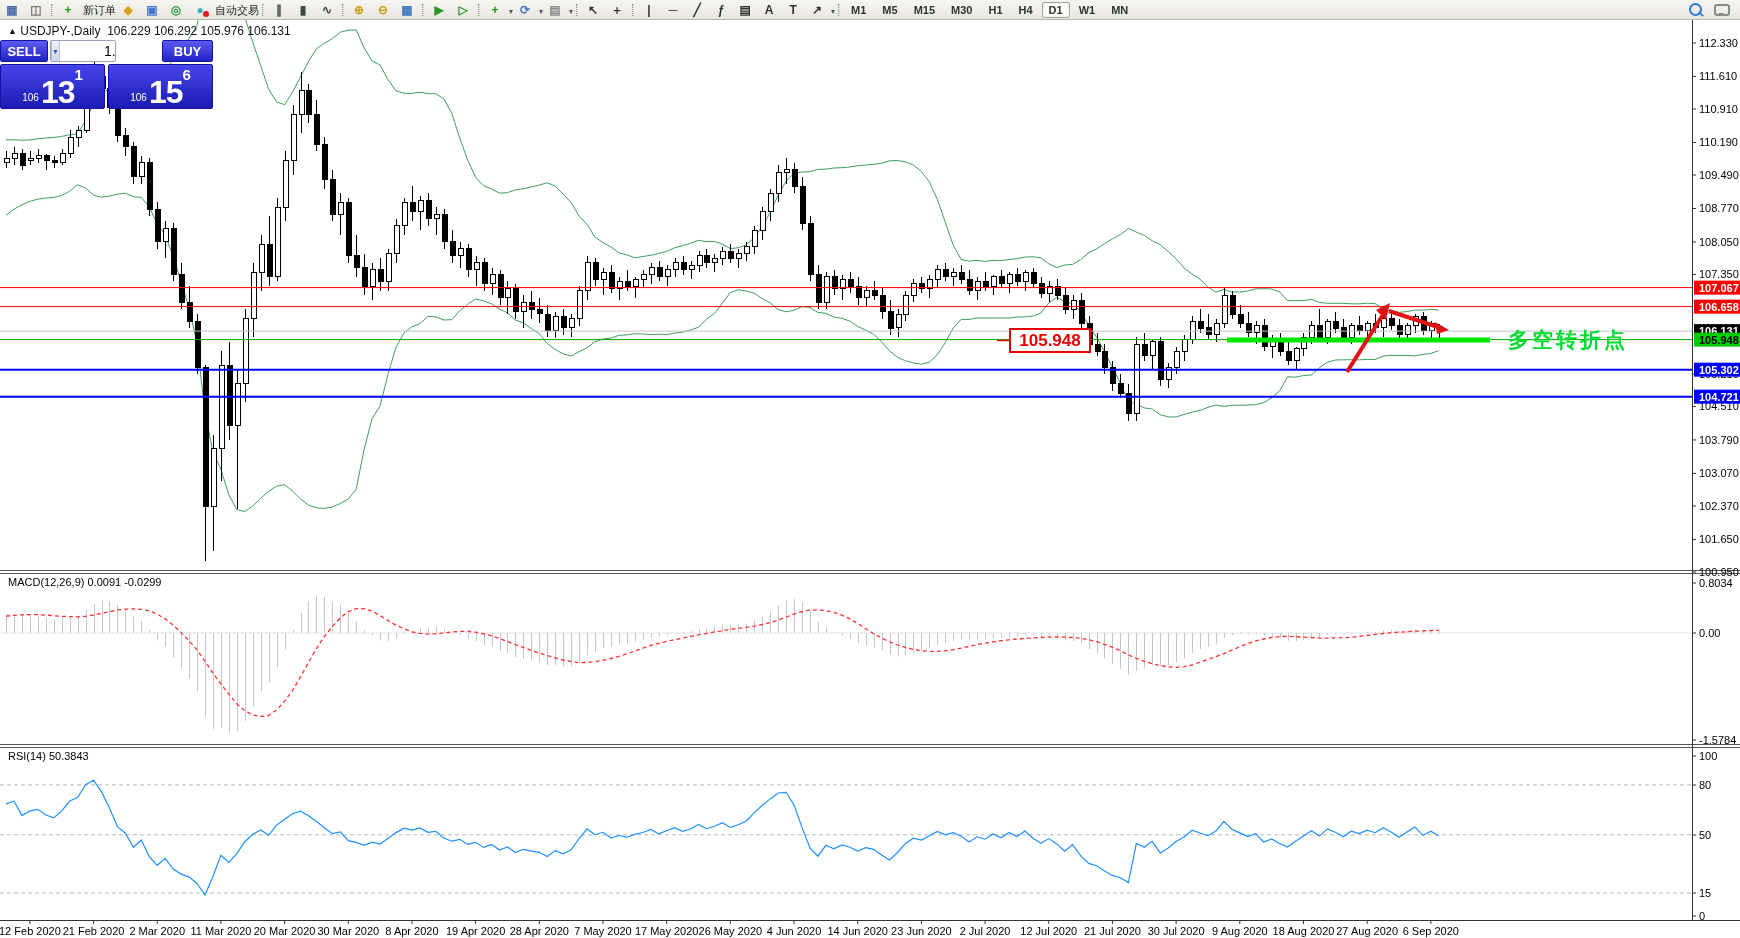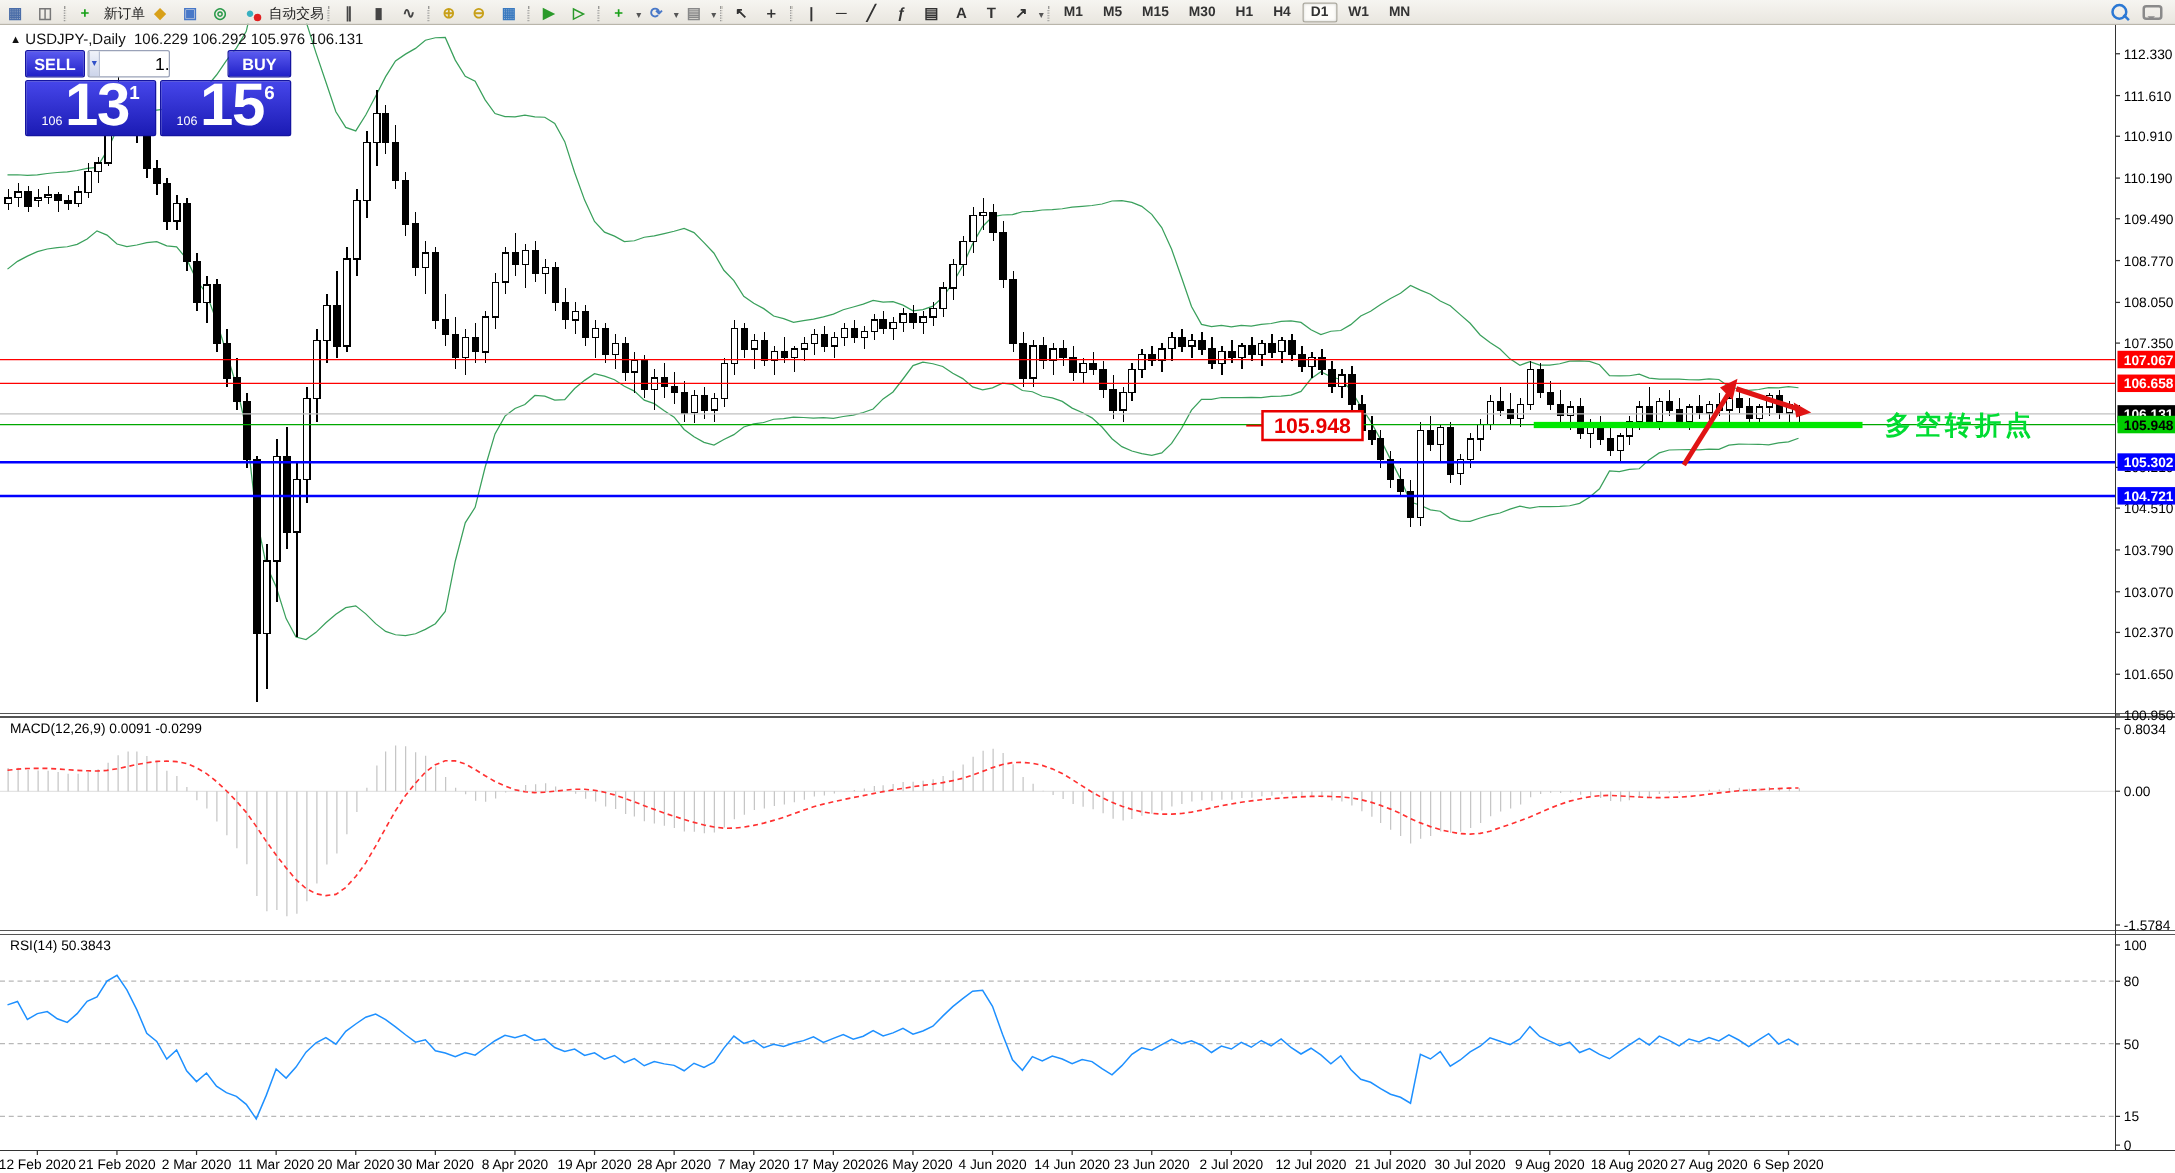--- a/index.html
+++ b/index.html
@@ -22,36 +22,36 @@
   .mag::after{content:"";position:absolute;left:7px;top:8px;width:6px;height:2px;background:#2b78d4;transform:rotate(45deg);}
   .bubble{position:relative;width:12px;height:8px;border:2px solid #8a8a8a;border-radius:3px;margin:0 6px;}
   .bubble::after{content:"";position:absolute;left:2px;top:7px;border:3px solid transparent;border-top-color:#8a8a8a;}
 
   
   #chart-svg{position:absolute;left:0;top:0;z-index:1;}
   #symbol-title{position:absolute;left:8px;top:24px;z-index:10;font-size:12px;color:#111;white-space:pre;}
   #symbol-title .tri{font-size:9px;vertical-align:1px;}
 
   
-  #trade-panel{position:absolute;left:20px;top:40px;width:213px;z-index:20;border-radius:26px;}
+  #trade-panel{position:absolute;left:0;top:40px;width:213px;z-index:20;border-radius:26px;}
   #tp-row1{display:flex;height:22px;}
   .tp-btn{flex:0 0 46px;display:flex;align-items:center;justify-content:center;color:#fff;font-size:13px;font-weight:bold;
           background:linear-gradient(#5b5bf0,#2121c8);border:1px solid #1414a0;border-radius:2px;}
   #tp-buy{flex:0 0 49px;margin-left:44px;}
   #tp-vol{flex:1;display:flex;margin:0 2px;border:1px solid #9aa2b8;background:#fff;border-radius:2px;overflow:hidden;gap:44px;}
   .tp-spin{width:14px;display:flex;align-items:center;justify-content:center;background:linear-gradient(#f0f3fa,#ccd4ea);
            color:#3050c8;font-size:7px;border-left:1px solid #b8c0d4;border-right:1px solid #b8c0d4;}
   #tp-vol-val{flex:1;display:flex;align-items:center;justify-content:flex-end;padding-right:6px;font-size:14px;color:#000;}
   #tp-row2{display:flex;margin-top:2px;}
   .tp-price{height:41px;display:flex;align-items:flex-end;justify-content:center;color:#fff;
             background:linear-gradient(#4646ea,#1b1bb4);border:1px solid #1414a0;border-radius:2px;padding-bottom:2px;}
   #tp-sell-price{width:104px;margin-right:3px;}
   #tp-buy-price{width:104px;}
   .tp-small{font-size:10px;font-weight:normal;margin-right:2px;line-height:1;padding-bottom:3px;}
-  .tp-big{font-size:48px;font-weight:bold;line-height:0.85;letter-spacing:-1px;text-align:right;}
+  .tp-big{font-size:32px;font-weight:bold;line-height:0.85;letter-spacing:-1px;text-align:right;}
   .tp-sup{font-size:15px;font-weight:bold;line-height:1;align-self:flex-start;margin-top:2px;}
 </style>
 </head>
 <body>
 
 <div id="screen">
 
   <div id="toolbar">
     <span id="tb-left"><span class="tb-ico">
           <span style="color: rgb(74, 109, 168); font-weight: bold;">▦</span>

